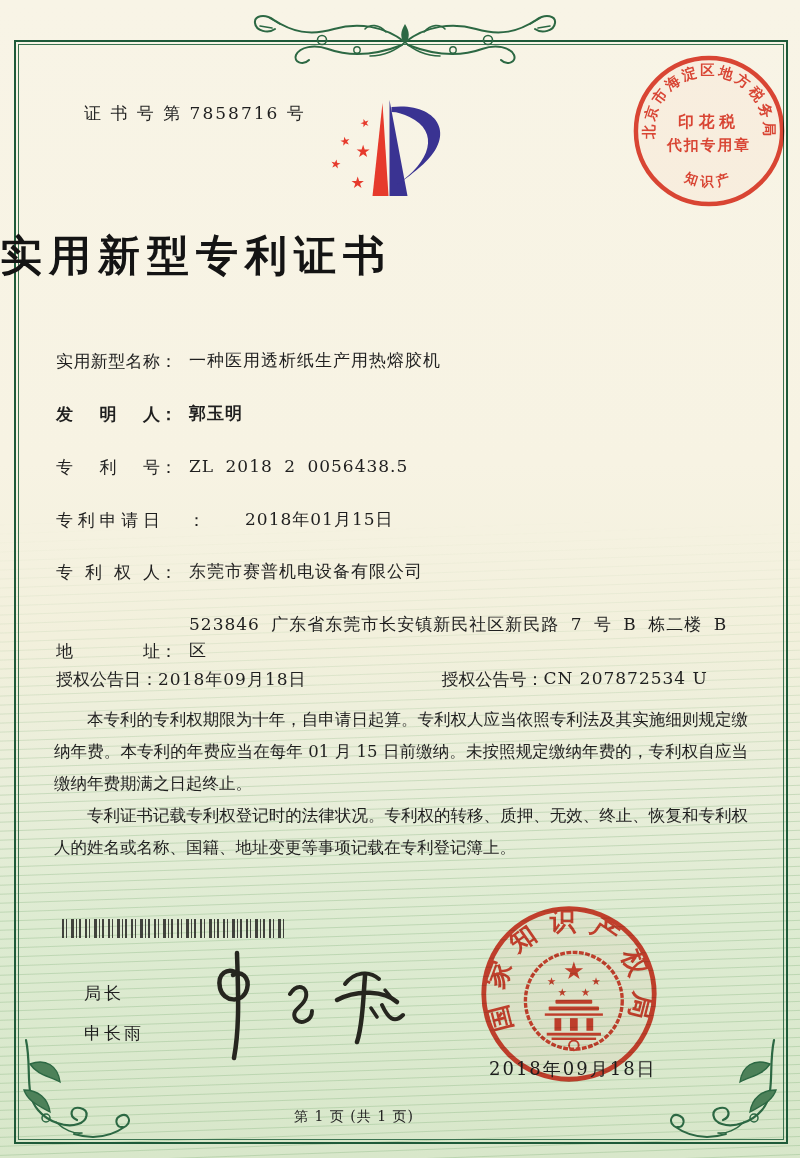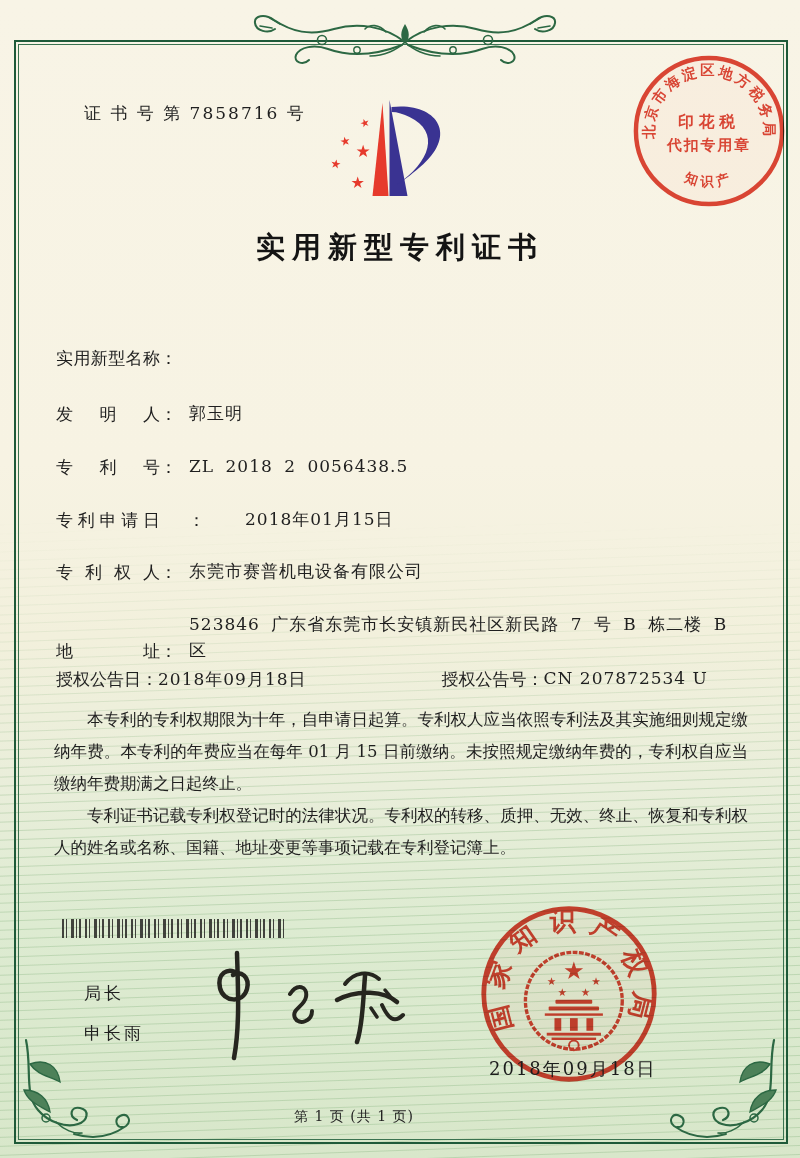--- a/index.html
+++ b/index.html
@@ -36,33 +36,33 @@
     position:absolute; left:56px; top:102px; z-index:3;
     font-size:17px; letter-spacing:2px;margin-left:28px;
   }
   .logo { position:absolute; left:328px; top:100px; width:145px; height:118px; z-index:3; }
   .seal-tax {
     position:absolute; left:630px; top:52px; width:158px; height:158px; z-index:3;
     mix-blend-mode:multiply; opacity:.93;
   }
   .title {
     position:absolute; left:0; top:228px; width:800px; z-index:3;
-    text-align:center; font-size:29px; font-weight:600;
+    text-align:left; font-size:42px; font-weight:600;
     letter-spacing:7px; color:#141414;
   }
   .fields { position:absolute; left:56px; top:340px; width:700px; z-index:3; font-size:17px; }
   .frow { position:absolute; left:0; display:flex; align-items:flex-end; }
   .flabel {
     display:inline-block; width:104px;
     text-align:justify; text-align-last:justify;
   }
   .fcolon { display:inline-block; margin-right:12px; }
   .fvalue { display:inline-block; width:590px; letter-spacing:1px; word-spacing:5px;
             white-space:pre-line; line-height:26px; }
-  .frow.r1 { top:7px; } .frow.r2 { top:60px; } .frow.r3 { top:113px; }
+  .frow.r1 { top:7px; } .frow.r2 { top:60px;font-weight:bold; } .frow.r3 { top:113px; }
   .frow.r4 { top:166px;gap:28px; } .frow.r5 { top:218px; } .frow.r6 { top:271px; }
   .grant-row { position:absolute; left:56px; top:668px; width:710px; z-index:3;
                font-size:17px; display:flex; }
   .grant-left { display:flex; }
   .grant-right { display:flex; margin-left:135px; }
   .gvalue { letter-spacing:1px; }
   .body-text {
     position:absolute; left:54px; top:704px; width:694px; z-index:3;
     font-size:16.5px; line-height:32px; text-align:justify;
   }
@@ -169,20 +169,21 @@
     <text x="80" y="76" font-size="16" letter-spacing="5" fill="#dd3a2a" font-weight="bold" text-anchor="middle">印花税</text>
     <text x="80" y="99" font-size="15" letter-spacing="2" fill="#dd3a2a" font-weight="bold" text-anchor="middle">代扣专用章</text>
   </svg>
 
   <div class="title">实用新型专利证书</div>
 
   <div class="fields">
     <div class="frow r1">
       <span class="flabel">实用新型名称</span>
         <span class="fcolon">：</span>
+      <span class="fvalue">一种医用透析纸生产用热熔胶机</span>
     </div>
     <div class="frow r2">
       <span class="flabel">发明人</span>
         <span class="fcolon">：</span>
       <span class="fvalue">郭玉明</span>
     </div>
     <div class="frow r3">
       <span class="flabel">专利号</span>
         <span class="fcolon">：</span>
       <span class="fvalue">ZL 2018 2 0056438.5</span>

